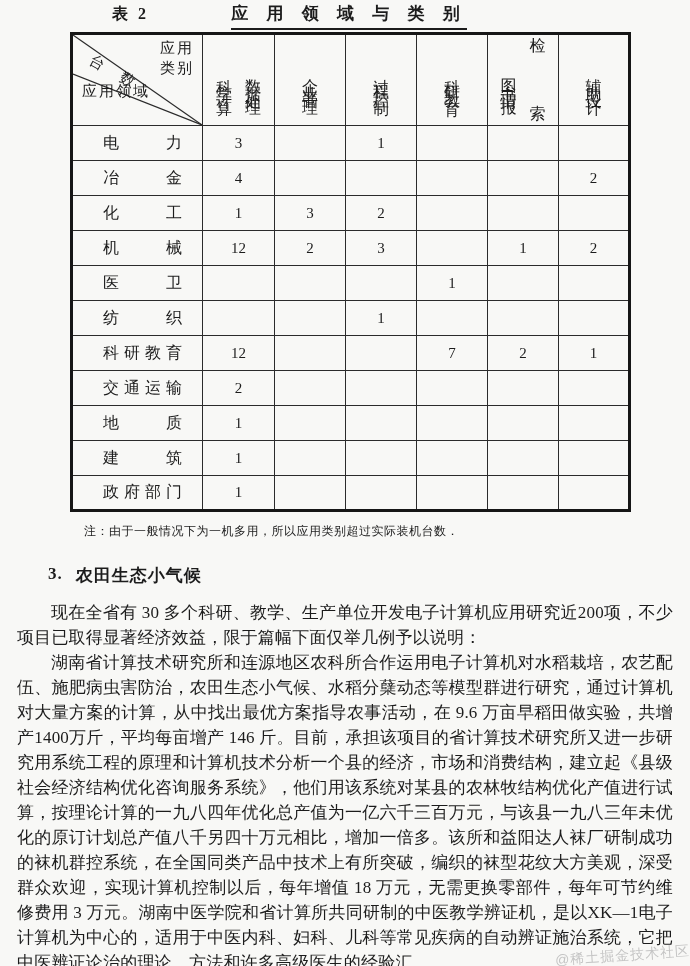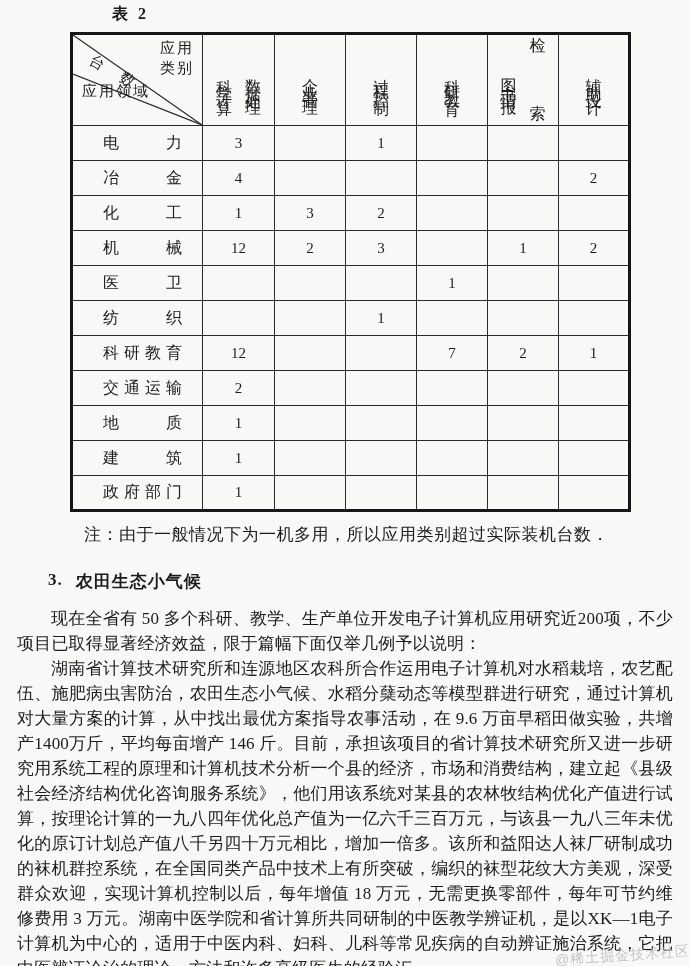--- a/index.html
+++ b/index.html
@@ -32,34 +32,37 @@
 
   
   .vwrap { display:flex; justify-content:center; align-items:center; gap:13px; height:100%; }
   .vtext { writing-mode:vertical-rl; text-orientation:upright; letter-spacing:7px; font-size:16px; line-height:1; }
   .spreadcol { display:flex; flex-direction:column; justify-content:space-between; height:84px; font-size:16px; line-height:1; }
 
   
   .rowlabel { display:flex; justify-content:space-between; margin:0 20px 0 30px; font-size:16px; }
   .num { text-align:center; font-size:15px; font-family:"Liberation Serif","DejaVu Serif",serif; }
 
-  .footnote { margin:11px 0 0 84px; font-size:17px; letter-spacing:0.5px; }
+  .footnote { margin:11px 0 0 84px; font-size:12px; letter-spacing:0.5px; }
 
   .section-heading { margin:24px 0 13px 48px; font-size:17px; font-weight:bold; display:flex; gap:13px; letter-spacing:1px; }
 
   .para { margin:0 17px; font-size:17px; line-height:25px; text-align:justify; text-indent:2em; letter-spacing:0.2px; }
 
   .watermark { position:absolute; right:0px; bottom:1px; color:#bcbcbc; font-size:14px;
     font-family:"Liberation Sans","DejaVu Sans",sans-serif; transform:rotate(-4deg); letter-spacing:1px; opacity:0.85; }
 </style>
 </head>
 <body>
 
 <div class="caption">
   <span class="caption-label">表 2</span>
+  <div class="caption-title-wrap">
+    <span class="caption-title">应 用 领 域 与 类 别</span>
+  </div>
 </div>
 
 <table class="apptable">
   <colgroup>
     <col style="width:131px">
       <col style="width:72px">
       <col style="width:71px">
       <col style="width:71px">
     <col style="width:71px">
       <col style="width:71px">
@@ -277,16 +280,16 @@
   </tbody>
 </table>
 
 <div class="footnote">注：由于一般情况下为一机多用，所以应用类别超过实际装机台数．</div>
 
 <div class="section-heading">
   <span>3.</span>
   <span>农田生态小气候</span>
 </div>
 
-<p class="para">现在全省有 50 多个科研、教学、生产单位开发电子计算机应用研究近200项，不少项目已取得显著经济效益，限于篇幅下面仅举几例予以说明：</p>
+<p class="para">现在全省有 30 多个科研、教学、生产单位开发电子计算机应用研究近200项，不少项目已取得显著经济效益，限于篇幅下面仅举几例予以说明：</p>
 <p class="para">湖南省计算技术研究所和连源地区农科所合作运用电子计算机对水稻栽培，农艺配伍、施肥病虫害防治，农田生态小气候、水稻分蘖动态等模型群进行研究，通过计算机对大量方案的计算，从中找出最优方案指导农事活动，在 9.6 万亩早稻田做实验，共增产1400万斤，平均每亩增产 146 斤。目前，承担该项目的省计算技术研究所又进一步研究用系统工程的原理和计算机技术分析一个县的经济，市场和消费结构，建立起《县级社会经济结构优化咨询服务系统》，他们用该系统对某县的农林牧结构优化产值进行试算，按理论计算的一九八四年优化总产值为一亿六千三百万元，与该县一九八三年未优化的原订计划总产值八千另四十万元相比，增加一倍多。该所和益阳达人袜厂研制成功的袜机群控系统，在全国同类产品中技术上有所突破，编织的袜型花纹大方美观，深受群众欢迎，实现计算机控制以后，每年增值 18 万元，无需更换零部件，每年可节约维修费用 3 万元。湖南中医学院和省计算所共同研制的中医教学辨证机，是以XK—1电子计算机为中心的，适用于中医内科、妇科、儿科等常见疾病的自动辨证施治系统，它把中医辨证论治的理论、方法和许多高级医生的经验汇</p>
 
 <div class="watermark">@稀土掘金技术社区</div>
 
 </body></html>

